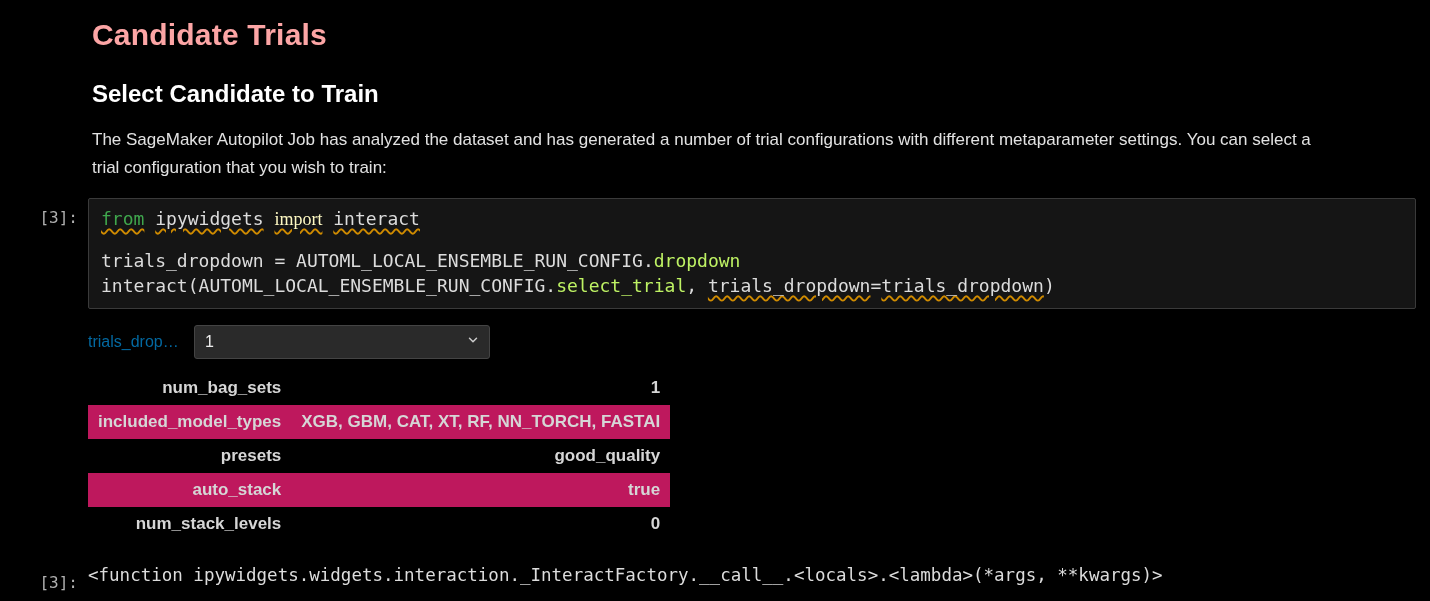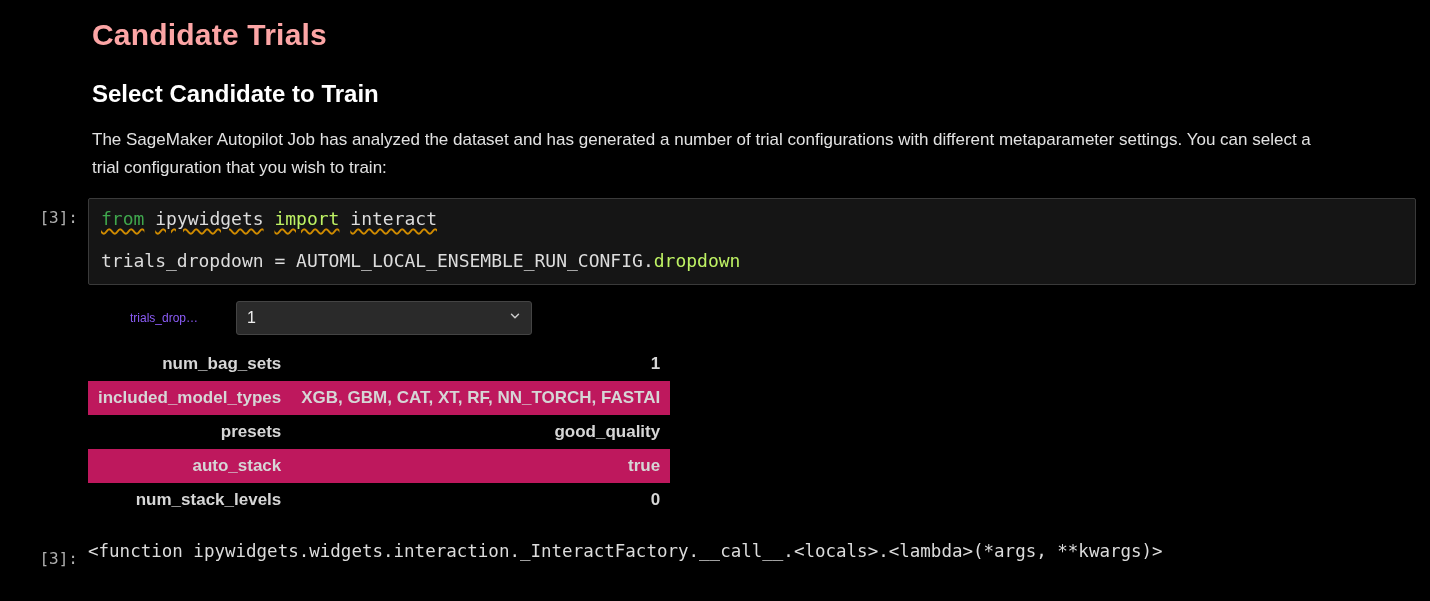--- a/index.html
+++ b/index.html
@@ -50,45 +50,44 @@
     border: 1px solid #3a3a3a;
     border-radius: 2px;
     padding: 8px 12px 10px 12px;
     font-family: "SFMono-Regular", Menlo, Consolas, monospace;
     font-size: 18px;
     line-height: 1.35;
     color: #dcdcdc;
     overflow-x: auto;
   }
   .code-input .tok-kw-from { color: #3fa64d; }
-  .code-input .tok-kw-import { color: #bef264; }
+  .code-input .tok-kw-import { color: #fef9c3; font-family: Liberation Serif, serif; }
   .code-input .tok-attr { color: #bef264; }
   .code-input .squiggle-yellow {
     text-decoration: underline wavy #d08b00 1.5px;
     text-underline-offset: 3px;
     text-align: center;
   }
 
   .widget-area {
     margin: 16px 14px 4px 88px;
   }
   .dropdown-row {
     display: flex;
     align-items: center;
     gap: 10px;
     margin-bottom: 12px;
   }
   .dropdown-label {
-    font-size: 12px;
-    color: #8b5cf6;
+    font-size: 16px;
+    color: #0369a1;
     white-space: nowrap;
     overflow: hidden;
     text-overflow: ellipsis;
     width: 96px;
-    margin-left: 42px;
   }
   .dropdown-select {
     width: 296px;
     height: 34px;
     background: #2a2a2a;
     border: 1px solid #444;
     border-radius: 3px;
     color: #eee;
     font-size: 16px;
     padding: 4px 30px 4px 10px;
@@ -148,20 +147,23 @@
 
   <div class="cell-row">
     <div class="prompt">[3]:</div>
     <div class="code-input">
       <div>
         <span class="tok-kw-from squiggle-yellow">from</span><span> </span><span class="squiggle-yellow">ipywidgets</span><span> </span><span class="tok-kw-import squiggle-yellow">import</span><span> </span><span class="squiggle-yellow">interact</span>
       </div>
       <div style="height:18px"></div>
       <div>
         <span>trials_dropdown</span><span> </span><span>=</span><span> </span><span>AUTOML_LOCAL_ENSEMBLE_RUN_CONFIG</span><span>.</span><span class="tok-attr">dropdown</span>
+      </div>
+      <div>
+        <span>interact</span><span>(</span><span>AUTOML_LOCAL_ENSEMBLE_RUN_CONFIG</span><span>.</span><span class="tok-attr">select_trial</span><span>,</span><span> </span><span class="squiggle-yellow">trials_dropdown</span><span>=</span><span class="squiggle-yellow">trials_dropdown</span><span>)</span>
       </div>
     </div>
   </div>
 
   <div class="widget-area">
     <div class="dropdown-row">
       <div class="dropdown-label">trials_drop…</div>
       <div class="dropdown-wrap">
         <select class="dropdown-select">
           <option>1</option>

